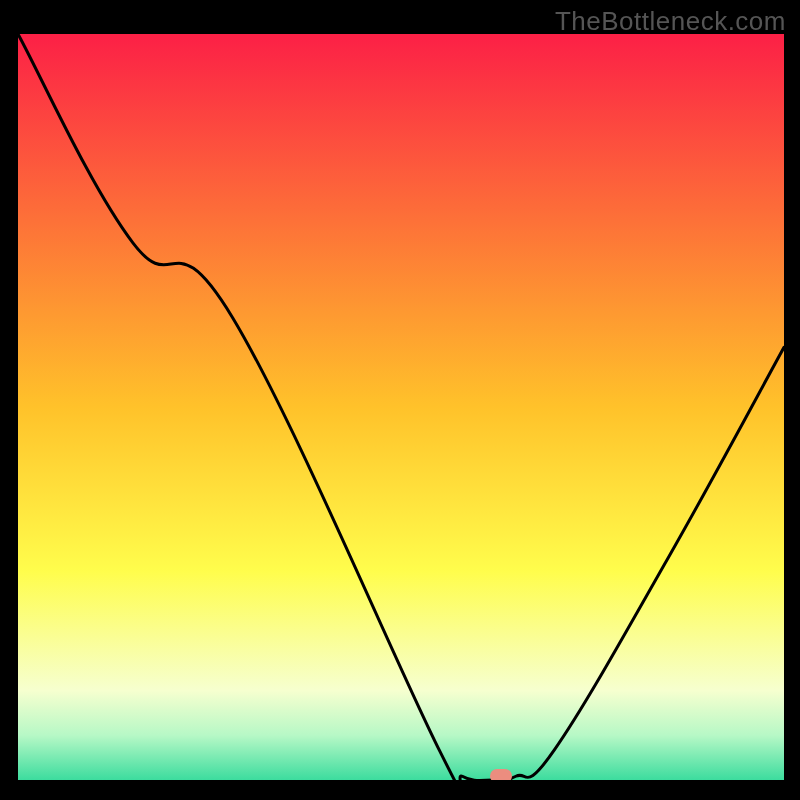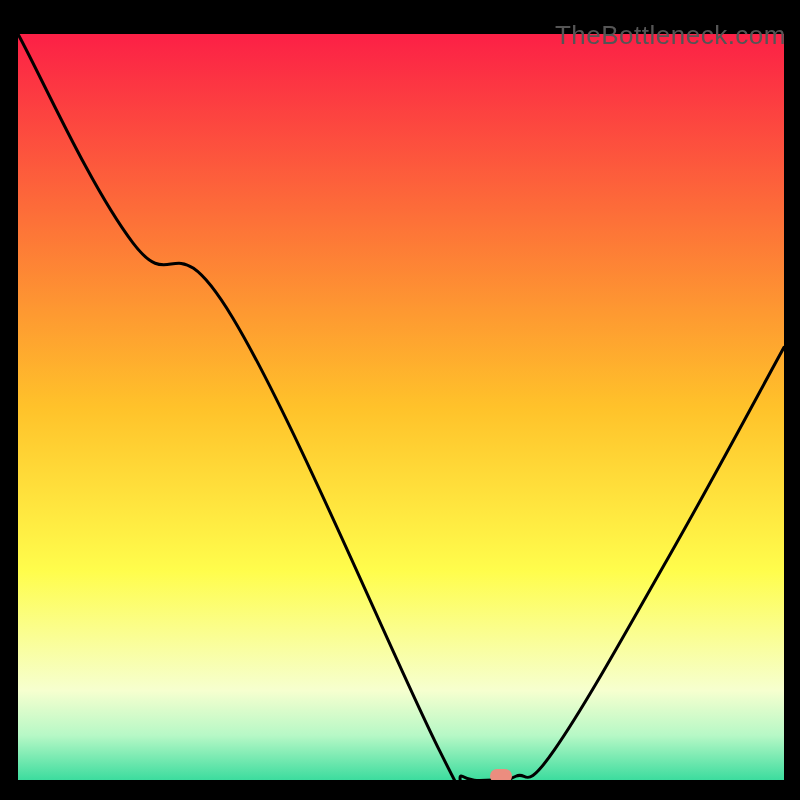--- a/index.html
+++ b/index.html
@@ -18,21 +18,20 @@
     background: #000;
   }
   .watermark {
     position: absolute;
     top: 6px;
     right: 14px;
     color: #555;
     font-size: 26px;
     letter-spacing: 0.5px;
     z-index: 20;
-    margin-top: 14px;
   }
   .plot {
     position: absolute;
     left: 18px;
     top: 34px;
     width: 766px;
     height: 746px;
     overflow: hidden;
     background: #000;
   }

